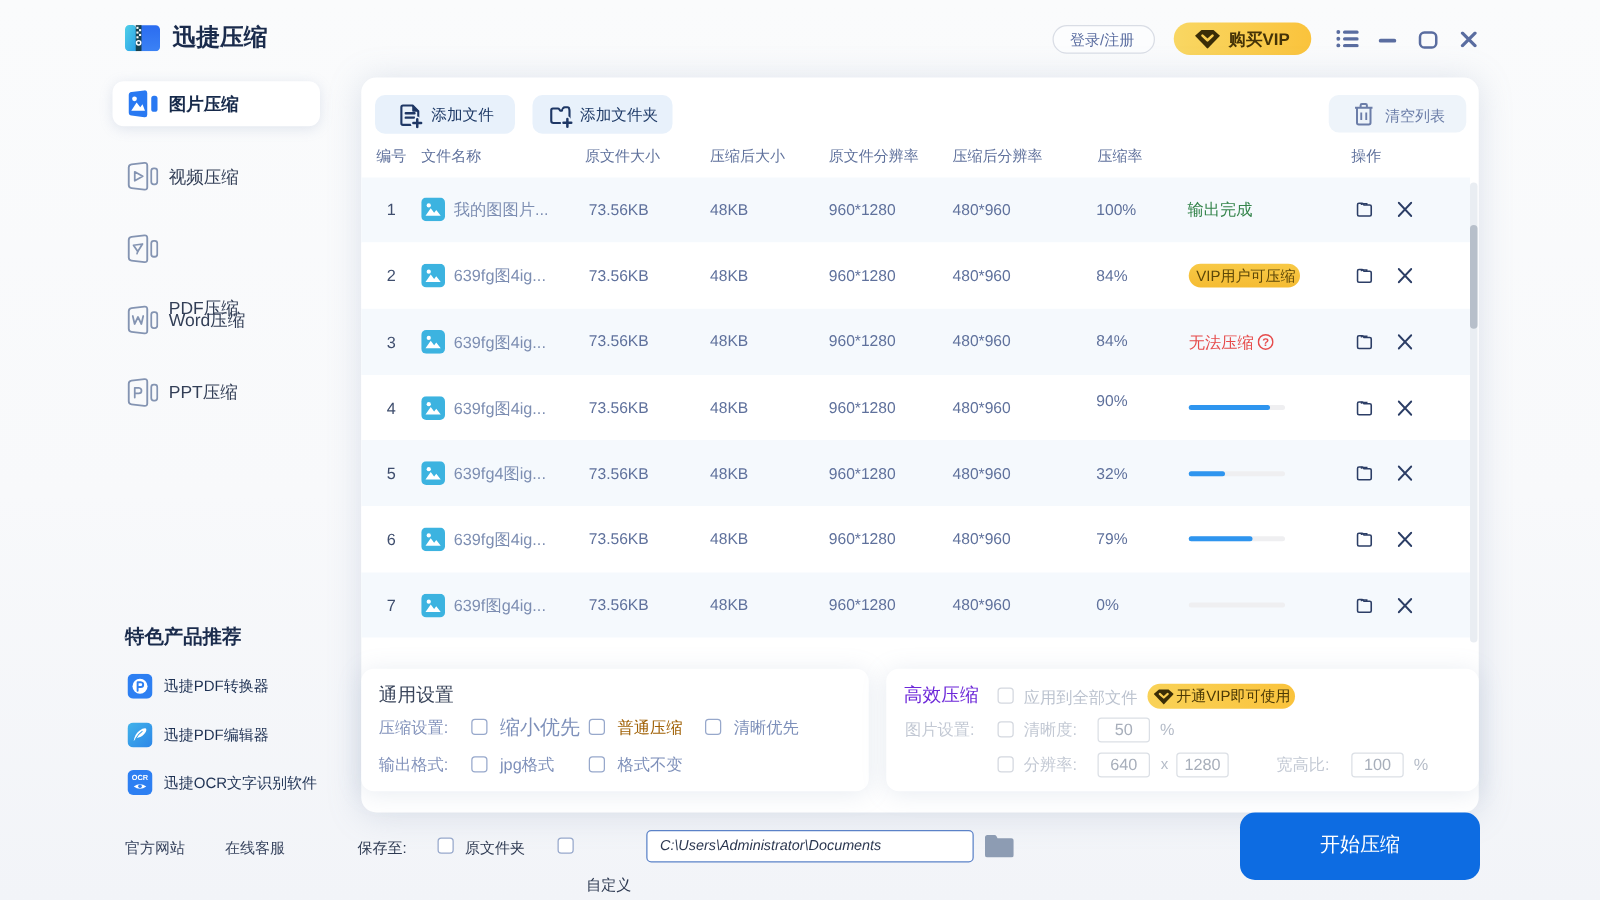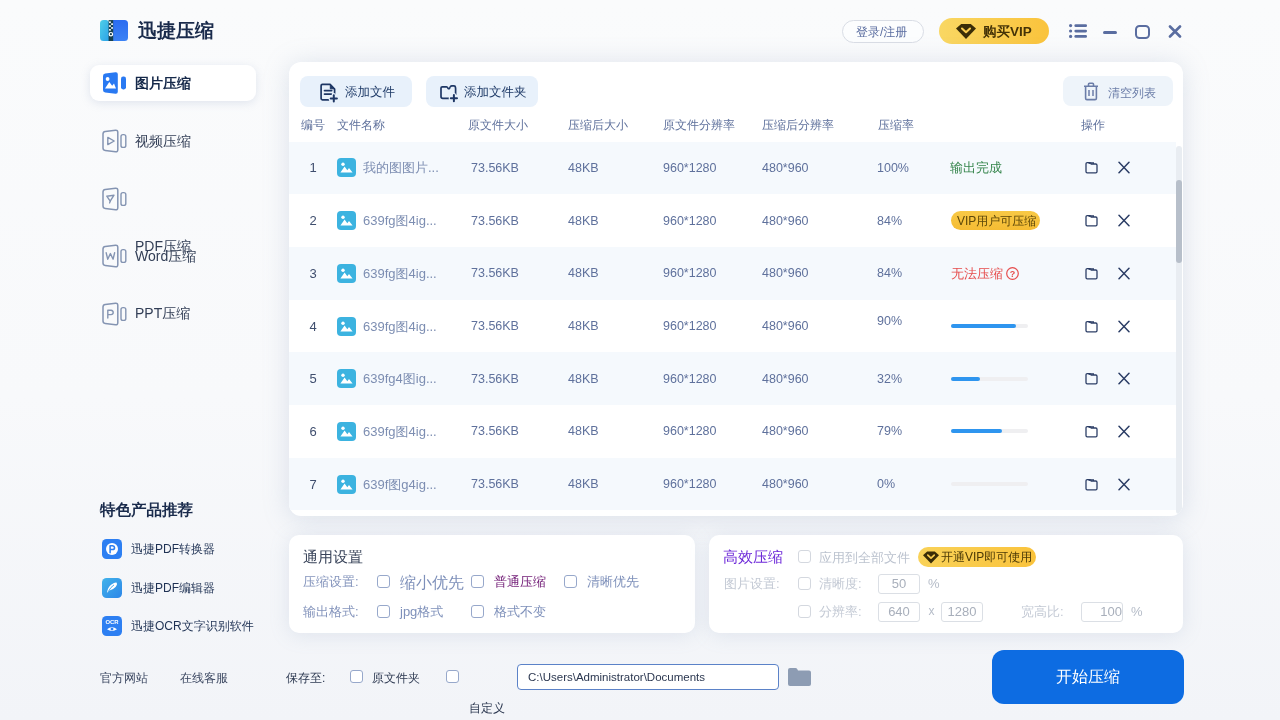--- a/index.html
+++ b/index.html
@@ -137,21 +137,21 @@
   <rect width="22" height="22" rx="5" fill="#2d7ff2"></rect>
   <text x="11" y="9" font-size="6.5" font-weight="bold" fill="#fff" text-anchor="middle" font-family="Liberation Sans,sans-serif">OCR</text>
   <path d="M5.5,14.5 Q11,10.5 16.5,14.5 Q11,18.5 5.5,14.5 Z" fill="#fff"></path>
   <circle cx="11" cy="14.4" r="1.6" fill="#2d7ff2"></circle>
 </svg>
 <div class="txt" style="left:131px;top:619.5px;font-size:12px;color:#1f3254;">迅捷OCR文字识别软件</div>
 
 <div class="txt" style="left:100px;top:671.5px;font-size:12px;color:#3a4660;">官方网站</div>
 <div class="txt" style="left:180px;top:671.5px;font-size:12px;color:#3a4660;">在线客服</div>
 
-<div class="card" style="left:289px;top:62px;width:894px;height:454px;border-radius:12px;box-shadow:0 2px 26px rgba(130,150,185,.25);overflow:hidden;">
+<div class="card" style="left:289px;top:62px;width:894px;height:588px;border-radius:12px;box-shadow:0 2px 26px rgba(130,150,185,.25);overflow:hidden;">
 
   <div class="abs" style="left:11px;top:14px;width:112px;height:31px;border-radius:8px;background:#e8f1fb;"></div>
   <svg class="abs" style="left:29px;top:20px;" width="21" height="21" viewBox="0 0 21 21">
     <path d="M16.6,12.6 V7 L12.1,2.4 H4.4 Q3.1,2.4 3.1,3.7 V16.6 Q3.1,17.9 4.4,17.9 H10.4" fill="none" stroke="#1e3765" stroke-width="1.7" stroke-linecap="round" stroke-linejoin="round"></path>
     <path d="M12.3,2.8 V6.8 H16.3 Z" fill="#1e3765" stroke="#1e3765" stroke-width="1" stroke-linejoin="round"></path>
     <path d="M6.6,8.6 H13.6 M6.6,12.1 H13.3" stroke="#1e3765" stroke-width="1.9" stroke-linecap="round" fill="none"></path>
     <path d="M15.8,13.3 V19.5 M12.7,16.4 H18.9" stroke="#e8f1fb" stroke-width="4.4" stroke-linecap="round" fill="none"></path>
     <path d="M15.8,13.3 V19.5 M12.7,16.4 H18.9" stroke="#1e3765" stroke-width="2" stroke-linecap="round" fill="none"></path>
   </svg>
   <div class="txt" style="left:56px;top:24px;font-size:12.5px;color:#1e3a67;">添加文件</div>
@@ -344,21 +344,21 @@
   <div class="abs" style="left:886.5px;top:84px;width:6.5px;height:368px;border-radius:3px;background:#e9edf2;"></div>
   <div class="abs" style="left:886.5px;top:118px;width:6.5px;height:83px;border-radius:3px;background:#b7bfca;"></div>
 </div>
 
 <div class="card" style="left:289px;top:535px;width:406px;height:98px;border-radius:10px;box-shadow:0 2px 20px rgba(130,150,185,.18);"></div>
 <div class="txt" style="left:303px;top:549px;font-size:15px;color:#39445a;">通用设置</div>
 <div class="txt" style="left:303px;top:575px;font-size:13px;color:#8494bc;">压缩设置:</div>
 <div class="cb" style="left:377px;top:575px;"></div>
 <div class="txt" style="left:400px;top:575px;font-size:16px;color:#7e90ba;font-family:Liberation Serif, serif;">缩小优先</div>
 <div class="cb" style="left:471px;top:575px;"></div>
-<div class="txt" style="left:494px;top:575px;font-size:13px;color:#701a75;">普通压缩</div>
+<div class="txt" style="left:494px;top:575px;font-size:13px;color:#a16207;">普通压缩</div>
 <div class="cb" style="left:564px;top:575px;"></div>
 <div class="txt" style="left:587px;top:575px;font-size:13px;color:#7e90ba;">清晰优先</div>
 <div class="txt" style="left:303px;top:605px;font-size:13px;color:#8494bc;">输出格式:</div>
 <div class="cb" style="left:377px;top:605px;"></div>
 <div class="txt" style="left:400px;top:605px;font-size:13px;color:#7e90ba;">jpg格式</div>
 <div class="cb" style="left:471px;top:605px;"></div>
 <div class="txt" style="left:494px;top:605px;font-size:13px;color:#7e90ba;">格式不变</div>
 
 <div class="card" style="left:709px;top:535px;width:474px;height:98px;border-radius:10px;box-shadow:0 2px 20px rgba(130,150,185,.18);"></div>
 <div class="txt" style="left:723px;top:549px;font-size:15px;color:#6d28d9;">高效压缩</div>
@@ -376,27 +376,27 @@
 <div class="txt" style="left:819px;top:577px;font-size:13px;color:#c3c9d4;">清晰度:</div>
 <div class="inp" style="left:878px;top:574px;">50</div>
 <div class="txt" style="left:928px;top:577px;font-size:13px;color:#b5bcc8;">%</div>
 
 <div class="cb dis" style="left:798px;top:605px;"></div>
 <div class="txt" style="left:819px;top:605px;font-size:13px;color:#c3c9d4;">分辨率:</div>
 <div class="inp" style="left:878px;top:602px;">640</div>
 <div class="txt" style="left:928.5px;top:605px;font-size:12px;color:#b5bcc8;">x</div>
 <div class="inp" style="left:941px;top:602px;">1280</div>
 <div class="txt" style="left:1021px;top:605px;font-size:13px;color:#c3c9d4;">宽高比:</div>
-<div class="inp" style="left:1081px;top:602px;text-align:right;">100</div>
+<div class="inp" style="left:1081px;top:602px;">100</div>
 <div class="txt" style="left:1131px;top:605px;font-size:13px;color:#b5bcc8;">%</div>
 
 <div class="txt" style="left:286px;top:671.5px;font-size:12px;color:#2e3a52;">保存至:</div>
 <div class="cb" style="left:350px;top:670px;"></div>
 <div class="txt" style="left:372px;top:671.5px;font-size:12px;color:#2e3a52;">原文件夹</div>
 <div class="cb" style="left:446px;top:670px;"></div>
 <div class="txt" style="left:469px;top:702px;font-size:12px;color:#2e3a52;">自定义</div>
 <div class="abs" style="left:517px;top:664px;width:262px;height:26px;border:1px solid #5b82c8;border-radius:4px;background:#fff;"></div>
-<div class="txt" style="left:528px;top:671.5px;font-size:11.5px;color:#2b3750;">C:\Users\Administrator\Documents</div>
+<div class="txt" style="left:528px;top:671.5px;font-size:11.5px;color:#2b3750;font-style:italic;">C:\Users\Administrator\Documents</div>
 <svg class="abs" style="left:788px;top:668px;" width="23" height="18" viewBox="0 0 23 18">
   <path d="M0,2 a2,2 0 0 1 2,-2 L7.5,0 a2,2 0 0 1 1.7,1 L10,2.6 L21,2.6 a2,2 0 0 1 2,2 L23,16 a2,2 0 0 1 -2,2 L2,18 a2,2 0 0 1 -2,-2 Z" fill="#8d9cb3"></path>
 </svg>
 <div class="abs" style="left:992px;top:650px;width:192px;height:54px;border-radius:12px;background:#0d6ce2;"></div>
 <div class="txt" style="left:1056px;top:669px;font-size:16px;color:#fff;">开始压缩</div>
 
 </body></html>

